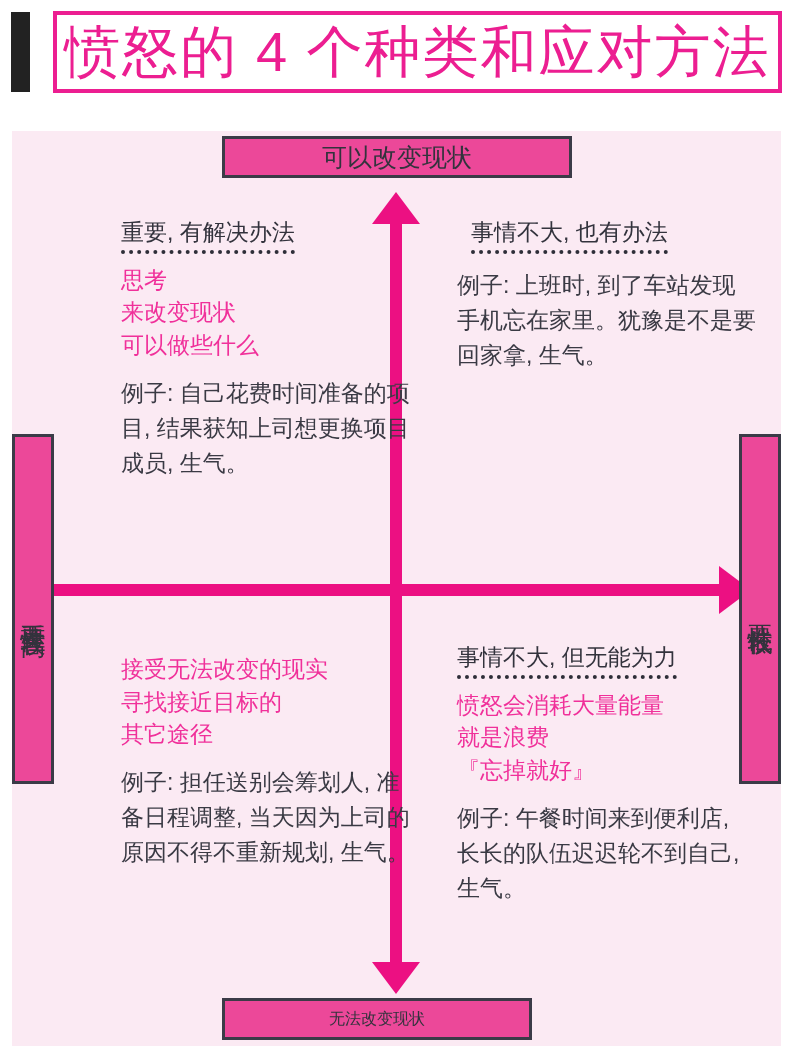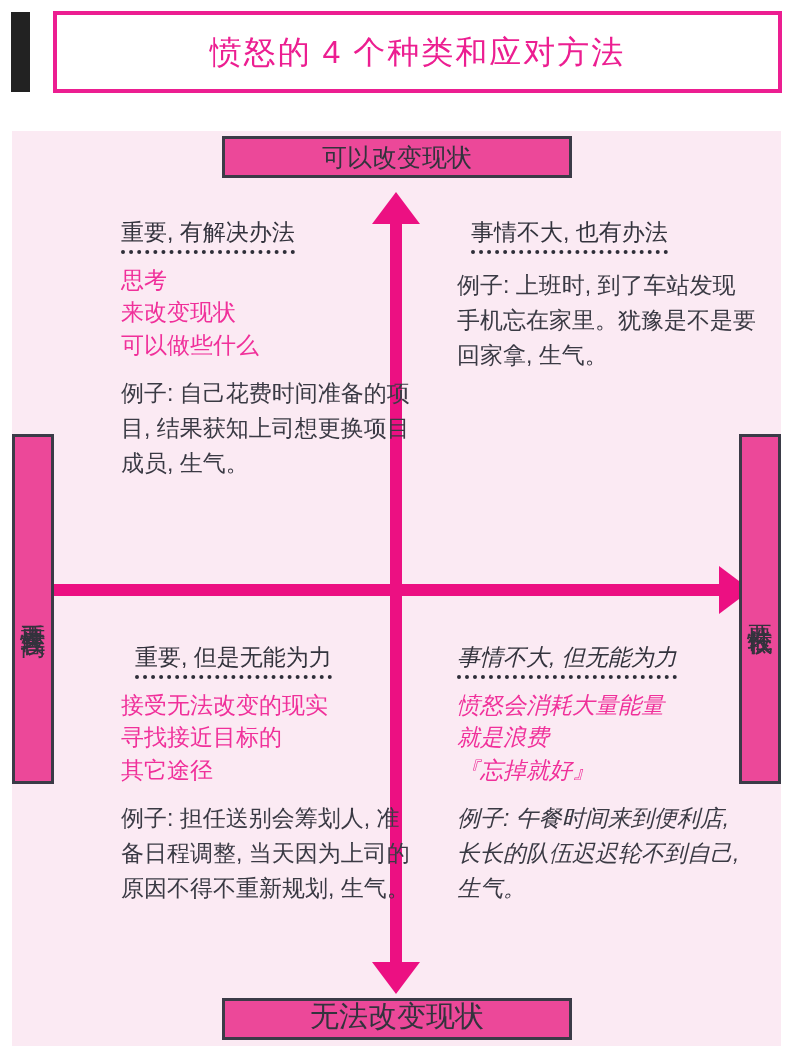--- a/index.html
+++ b/index.html
@@ -19,21 +19,21 @@
   }
   .title-box {
     position: absolute; left: 53px; top: 11px;
     width: 729px; height: 82px;
     border: 4px solid #ec1e91;
     background: #ffffff;
     display: flex; align-items: center; justify-content: center;
   }
   .title-text {
     color: #ec1e91;
-    font-size: 32px;
+    font-size: 56px;
     letter-spacing: 2px;
     line-height: 1;
     white-space: nowrap;
   }
 
   
   .panel {
     position: absolute; left: 12px; top: 131px;
     width: 769px; height: 915px;
     background: #fbeaf3;
@@ -72,37 +72,37 @@
 
   
   .label-box {
     position: absolute;
     background: #ec4899;
     border: 3px solid #3b3b47;
     display: flex; align-items: center; justify-content: center;
     color: #33333d;
   }
   .label-top    { left: 222px; top: 136px; width: 350px; height: 42px; font-size: 25px; }
-  .label-bottom { left: 222px; top: 998px; width: 350px; height: 42px; font-size: 29px; align-items: flex-end; }
+  .label-bottom { left: 222px; top: 998px; width: 310px; height: 42px; font-size: 16px; }
   .label-left   { left: 12px;  top: 434px; width: 42px;  height: 350px; }
   .label-right  { left: 739px; top: 434px; width: 42px;  height: 350px; }
   .vert-text {
     writing-mode: vertical-rl;
     text-orientation: upright;
     font-size: 25px;
     letter-spacing: 2px;
     line-height: 1;
   }
 
   
   .quad { position: absolute; margin-left: 33px; }
   .q-tl { left: 88px;  top: 218px; width: 290px; }
   .q-tr { left: 424px; top: 218px; width: 300px; }
   .q-bl { left: 88px;  top: 643px; width: 290px; }
-  .q-br { left: 424px; top: 643px; width: 300px; font-style: italic; }
+  .q-br { left: 424px; top: 643px; width: 300px; }
 
   .q-head {
     color: #33333d;
     font-size: 23px;
     line-height: 1.25;
     white-space: nowrap;
     padding-bottom: 3px;
     border-bottom: 4px dotted #2e2e38;
     display: inline-block;
   }
@@ -164,21 +164,20 @@
     </div>
     <div class="q-example">例子: 自己花费时间准备的项目, 结果获知上司想更换项目成员, 生气。</div>
   </div>
 
   <div class="quad q-tr">
     <div class="q-head q-head-indent">事情不大, 也有办法</div>
     <div class="q-example">例子: 上班时, 到了车站发现手机忘在家里。犹豫是不是要回家拿, 生气。</div>
   </div>
 
   <div class="quad q-bl">
-    <div class="q-head q-head-indent">重要, 但是无能为力</div>
     <div class="q-points">
       <div>接受无法改变的现实</div>
       <div>寻找接近目标的</div>
       <div>其它途径</div>
     </div>
     <div class="q-example">例子: 担任送别会筹划人, 准备日程调整, 当天因为上司的原因不得不重新规划, 生气。</div>
   </div>
 
   <div class="quad q-br">
     <div class="q-head">事情不大, 但无能为力</div>

